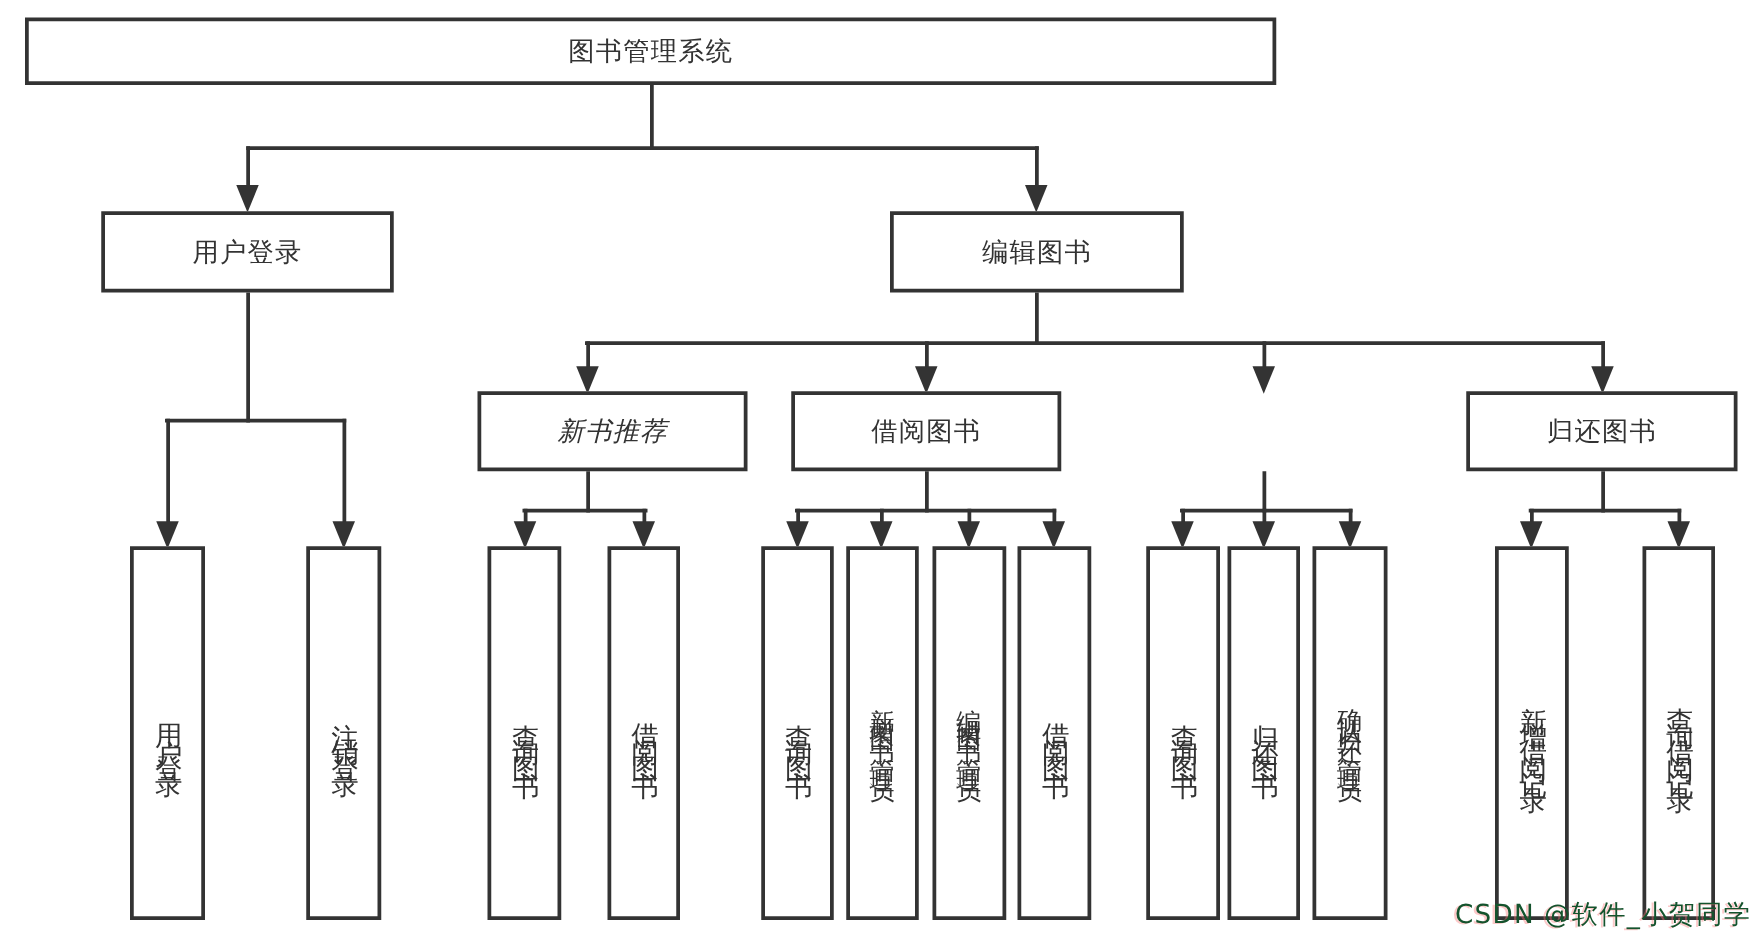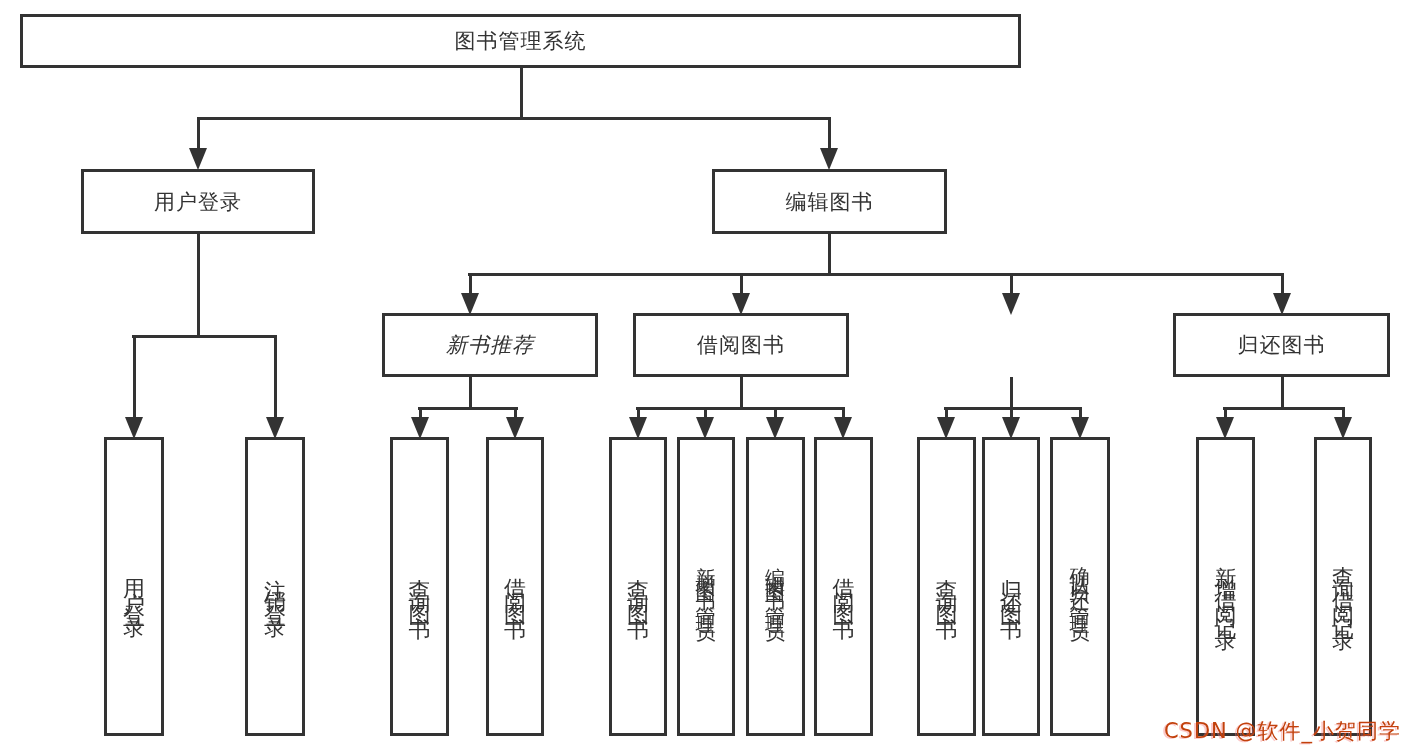--- a/index.html
+++ b/index.html
@@ -24,21 +24,21 @@
   
   .line { position:absolute; background:#333333; }
   .arrow {
     position:absolute; width:0; height:0;
     border-left:9px solid transparent; border-right:9px solid transparent;
     border-top:22px solid #333333;
   }
   
   .watermark {
     position:absolute; right:4px; bottom:2px;
-    font-size:21px; letter-spacing:1px; color:#c2410c;
+    font-size:21px; letter-spacing:1px; color:#14532d;
     text-shadow:-2px 1px 0 rgba(248,120,120,0.40);
     white-space:nowrap;
   }
 </style>
 </head>
 <body>
 
 <div class="canvas">
 
   <div class="node hnode" style="left:20px; top:14px; width:1001px; height:54px;">

